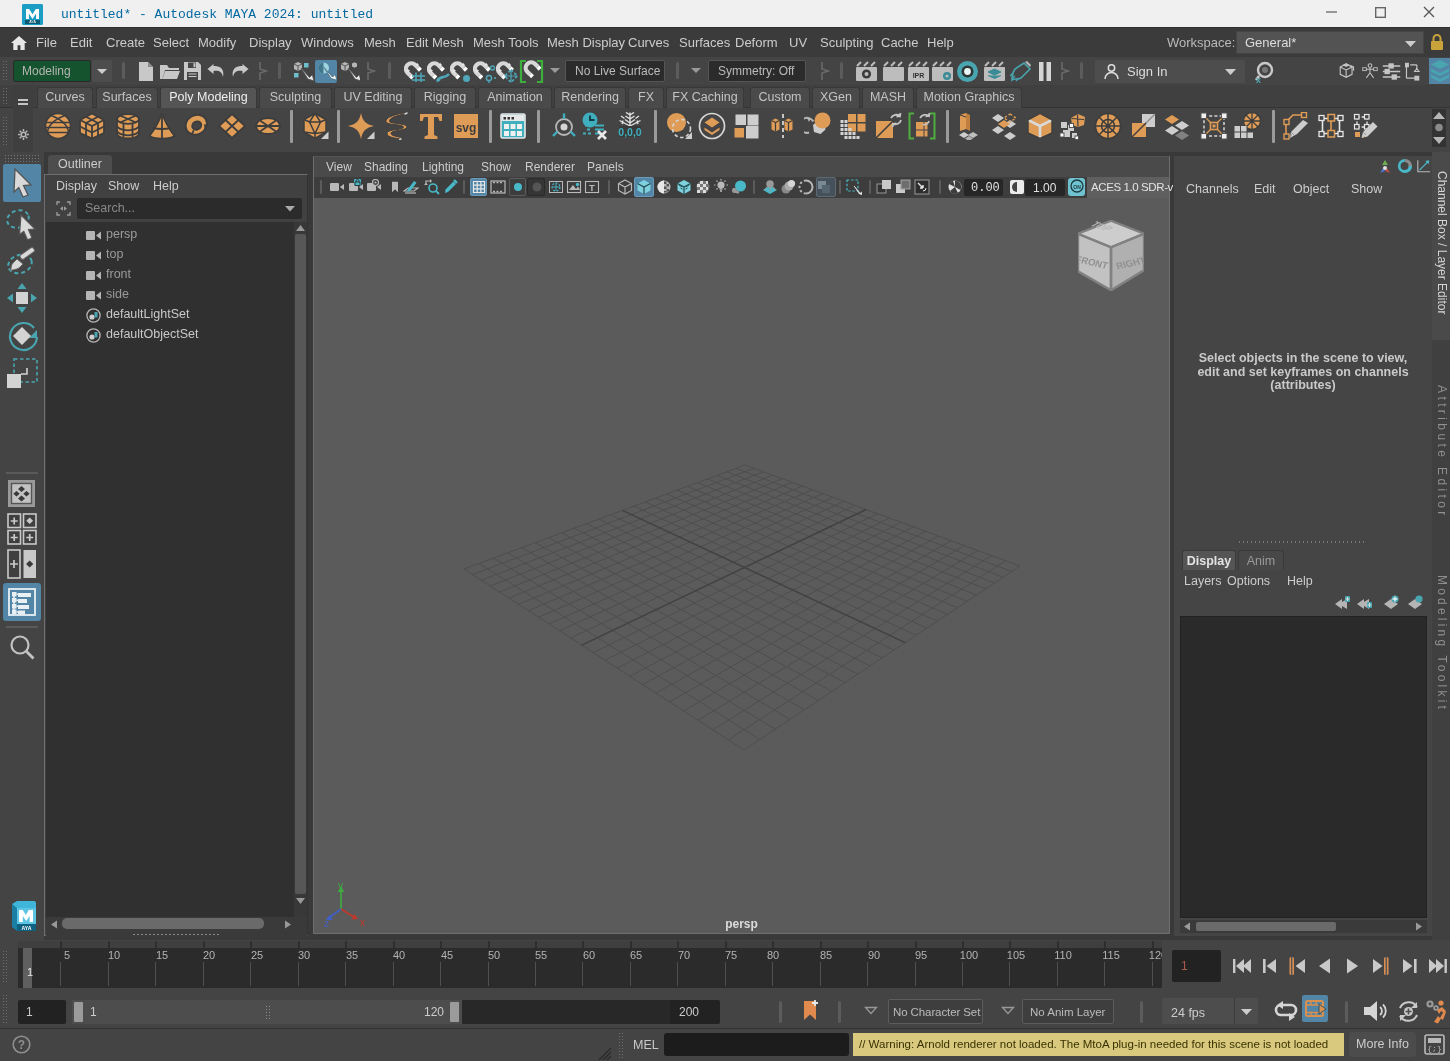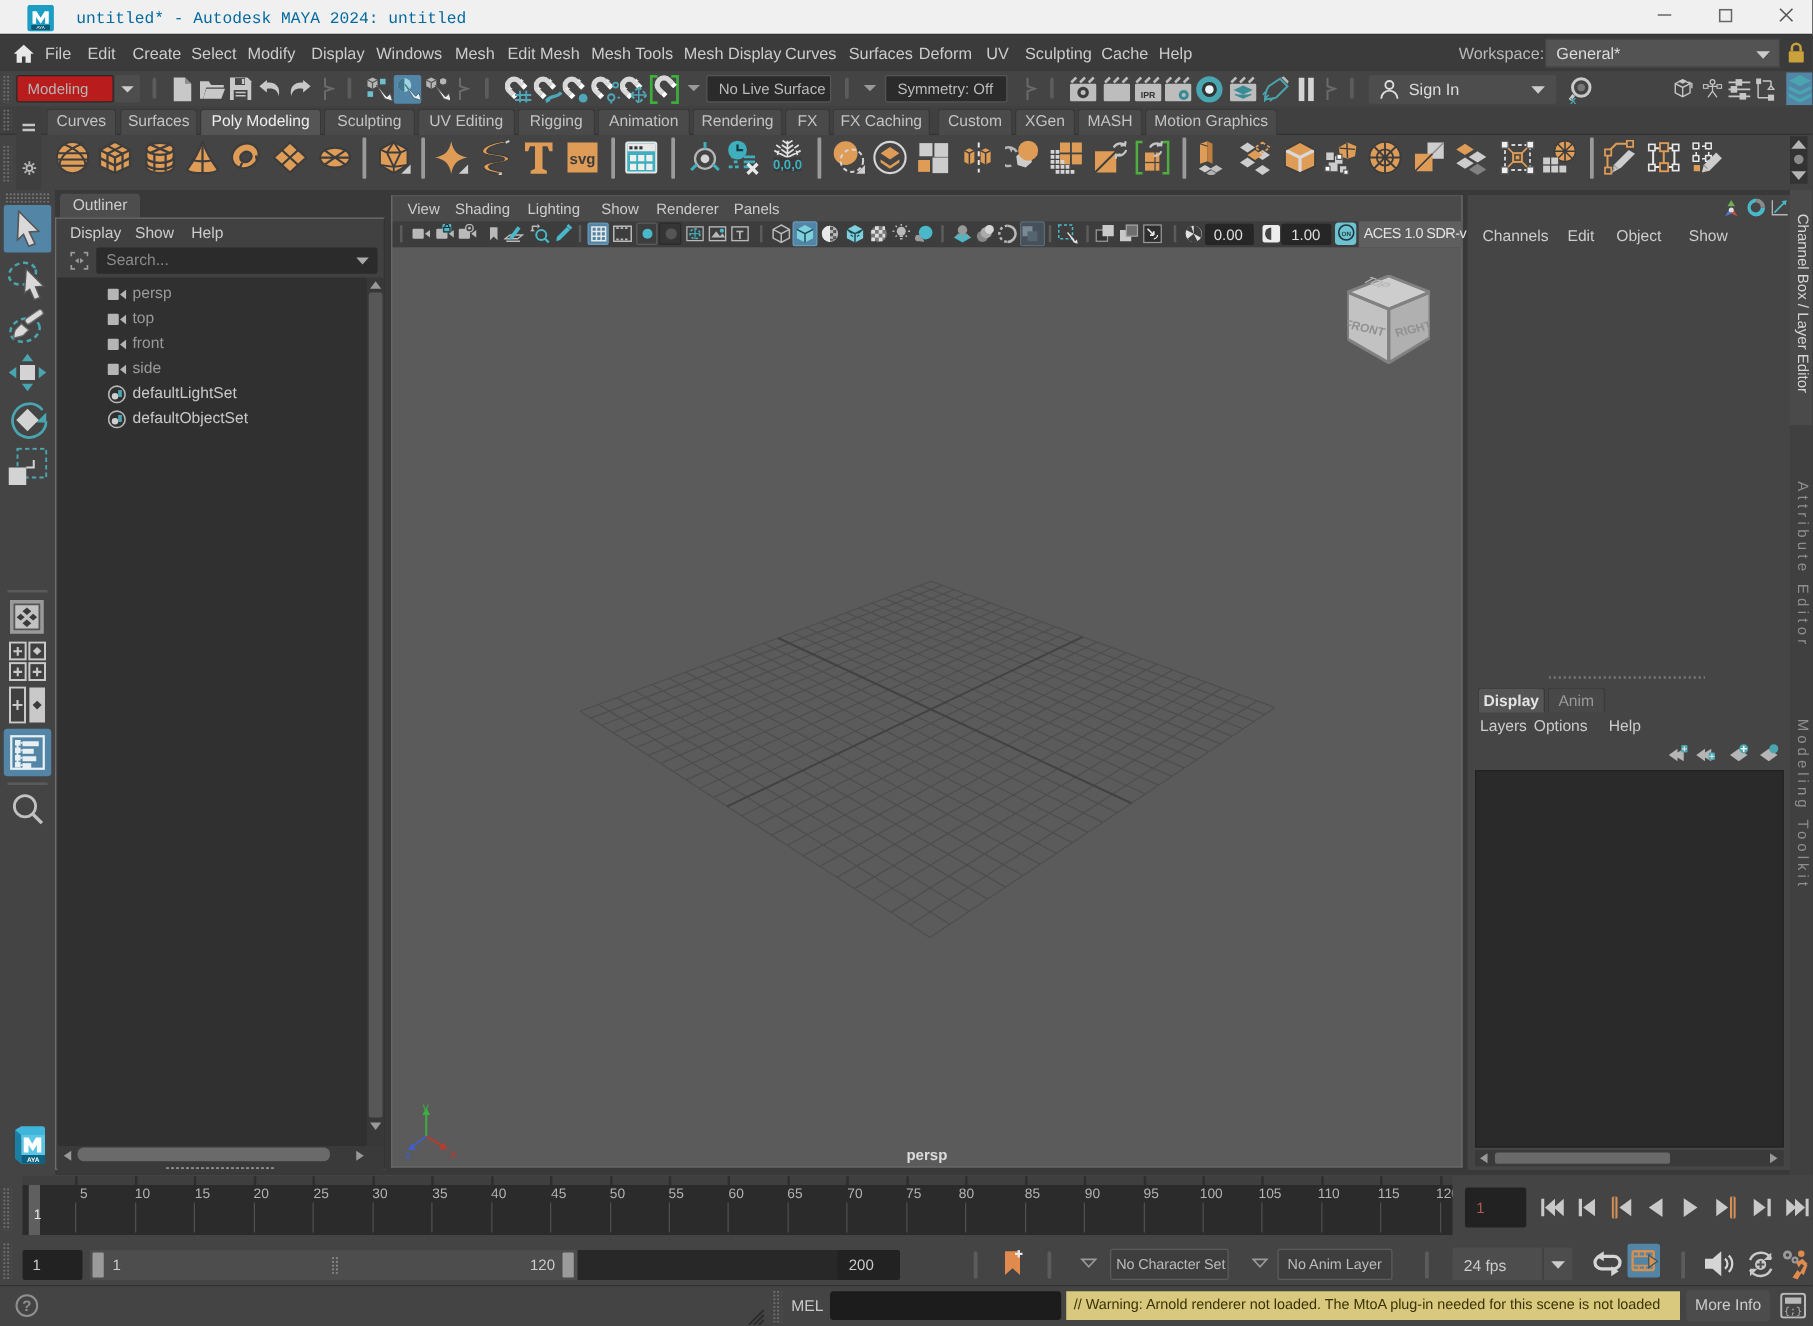--- a/index.html
+++ b/index.html
@@ -93,21 +93,21 @@
         </svg>
   </div>
   <svg class="abs" style="left:1430px;top:5px" width="14" height="18" viewBox="0 0 14 18">
         <rect x="1" y="8" width="12" height="9" rx="1" fill="#c9a23c"></rect>
         <path d="M3.5 8 V5.5 a3.5 3.5 0 0 1 7 0 V8" fill="none" stroke="#c9a23c" stroke-width="2"></path>
       </svg>
 </div>
 
 <div id="statusline">
   <div class="abs grip" style="left:2px;top:3px;height:22px;"></div>
-  <div class="field" style="left:13px;top:3px;width:78px;height:22px;background:#b91c1c;border:1px solid #292929;">
+  <div class="field" style="left:13px;top:3px;width:78px;height:22px;background:#14532d;border:1px solid #292929;">
         <span style="position:absolute;left:8px;top:3px;color:#b5b5b5;">Modeling</span>
       </div>
   <div class="abs" style="left:92px;top:3px;width:20px;height:22px;background:#4d4d4d;border-radius:2px;"><svg width="20" height="22">
           <path d="M5 9 l5 5 5-5 z" fill="#ccc"></path>
         </svg></div>
   <div class="sep" style="left:122px;"></div>
 </div>
 
 <div id="sl-icons">
 
@@ -1061,21 +1061,21 @@
             <path d="M4 4 l5 5 M9 9 v-3 m0 3 h-3" stroke="#e8e8e8" stroke-width="1.4" fill="none"></path>
             <path d="M9 12 a3 3 0 0 0 3-3" stroke="#e8e8e8" fill="none"></path>
           </svg>
 <div class="abs" style="left:625px;top:3px;width:2px;height:14px;background:#5c5c5c;border-radius:1px;"></div>
 <svg class="abs" style="left:633px;top:2px" width="16" height="16" viewBox="0 0 16 16">
             <circle cx="8" cy="8" r="6.5" fill="#e0e0e0"></circle>
             <path d="M8 8 L8 1.5 A6.5 6.5 0 0 1 13.5 11 Z M8 8 L3 12 A6.5 6.5 0 0 0 11 14 Z M8 8 L2 5" fill="#3d3d3d"></path>
             <path d="M8 8 l-6 -3 a6.5 6.5 0 0 1 4-3.2 z" fill="#3d3d3d"></path>
           </svg>
 <div class="dfield" style="left:650px;top:2px;width:39px;height:17px;background:#262626;">
-            <span style="position:absolute;left:7px;top:2px;color:#e0e0e0;">0.00</span>
+            <span style="position:absolute;left:7px;top:2px;color:#e0e0e0;font-family:Liberation Mono, monospace;">0.00</span>
           </div>
 <svg class="abs" style="left:695px;top:2px" width="16" height="16" viewBox="0 0 16 16">
             <rect x="1" y="1" width="14" height="14" rx="2" fill="#ececec"></rect>
             <path d="M8 3 a5 5 0 0 0 0 10 z" fill="#444"></path>
           </svg>
 <div class="dfield" style="left:711px;top:2px;width:40px;height:17px;background:#262626;">
             <span style="position:absolute;left:8px;top:2px;color:#e0e0e0;">1.00</span>
           </div>
 <div class="abs" style="left:754px;top:1px;width:17px;height:18px;background:#6fc2cf;border-radius:3px;"></div>
 <svg class="abs" style="left:755px;top:1px" width="16" height="16" viewBox="0 0 16 16">
@@ -1184,20 +1184,21 @@
         </svg>
     <svg class="abs" style="left:243px;top:3px" width="14" height="14" viewBox="0 0 17 16">
           <path d="M1 1 v14 h15" stroke="#b5b5b5" stroke-width="1.4" fill="none"></path>
           <path d="M3 13 L13 3" stroke="#49b8c8" stroke-width="1.6"></path>
           <path d="M15 1 l-1 5 -4-4 z" fill="#49b8c8"></path>
         </svg>
     <div class="menutxt" style="left:12px;top:26px;">Channels</div>
     <div class="menutxt" style="left:80px;top:26px;">Edit</div>
     <div class="menutxt" style="left:119px;top:26px;">Object</div>
     <div class="menutxt" style="left:177px;top:26px;">Show</div>
+    <div class="abs" style="left:0px;top:196px;width:258px;text-align:center;color:#c9c9c9;font-size:12.5px;font-weight:bold;line-height:13.5px;">Select objects in the scene to view,<br>edit and set keyframes on channels<br>(attributes)</div>
     <div class="abs" style="left:65px;top:385px;width:125px;height:2px;background-image:linear-gradient(90deg,#777 35%, transparent 36%);background-size:4px 2px;"></div>
 
     <div class="abs" style="left:0px;top:392px;width:258px;height:22px;">
       <div class="abs" style="left:8px;top:2px;width:54px;height:20px;background:#555;border:1px solid #3a3a3a;border-bottom:none;border-radius:3px 3px 0 0;color:#e3e3e3;font-size:12.5px;font-weight:bold;text-align:center;line-height:20px;">Display</div>
       <div class="abs" style="left:64px;top:2px;width:46px;height:20px;background:#484848;border:1px solid #3a3a3a;border-bottom:none;border-radius:3px 3px 0 0;color:#999;font-size:12.5px;text-align:center;line-height:20px;">Anim</div>
     </div>
     <div class="abs" style="left:10px;top:418px;color:#ccc;font-size:12.5px;">Layers</div>
     <div class="abs" style="left:53px;top:418px;color:#ccc;font-size:12.5px;">Options</div>
     <div class="abs" style="left:113px;top:418px;color:#ccc;font-size:12.5px;">Help</div>
     <svg class="abs" style="left:160px;top:440px" width="17" height="14" viewBox="0 0 17 14">

